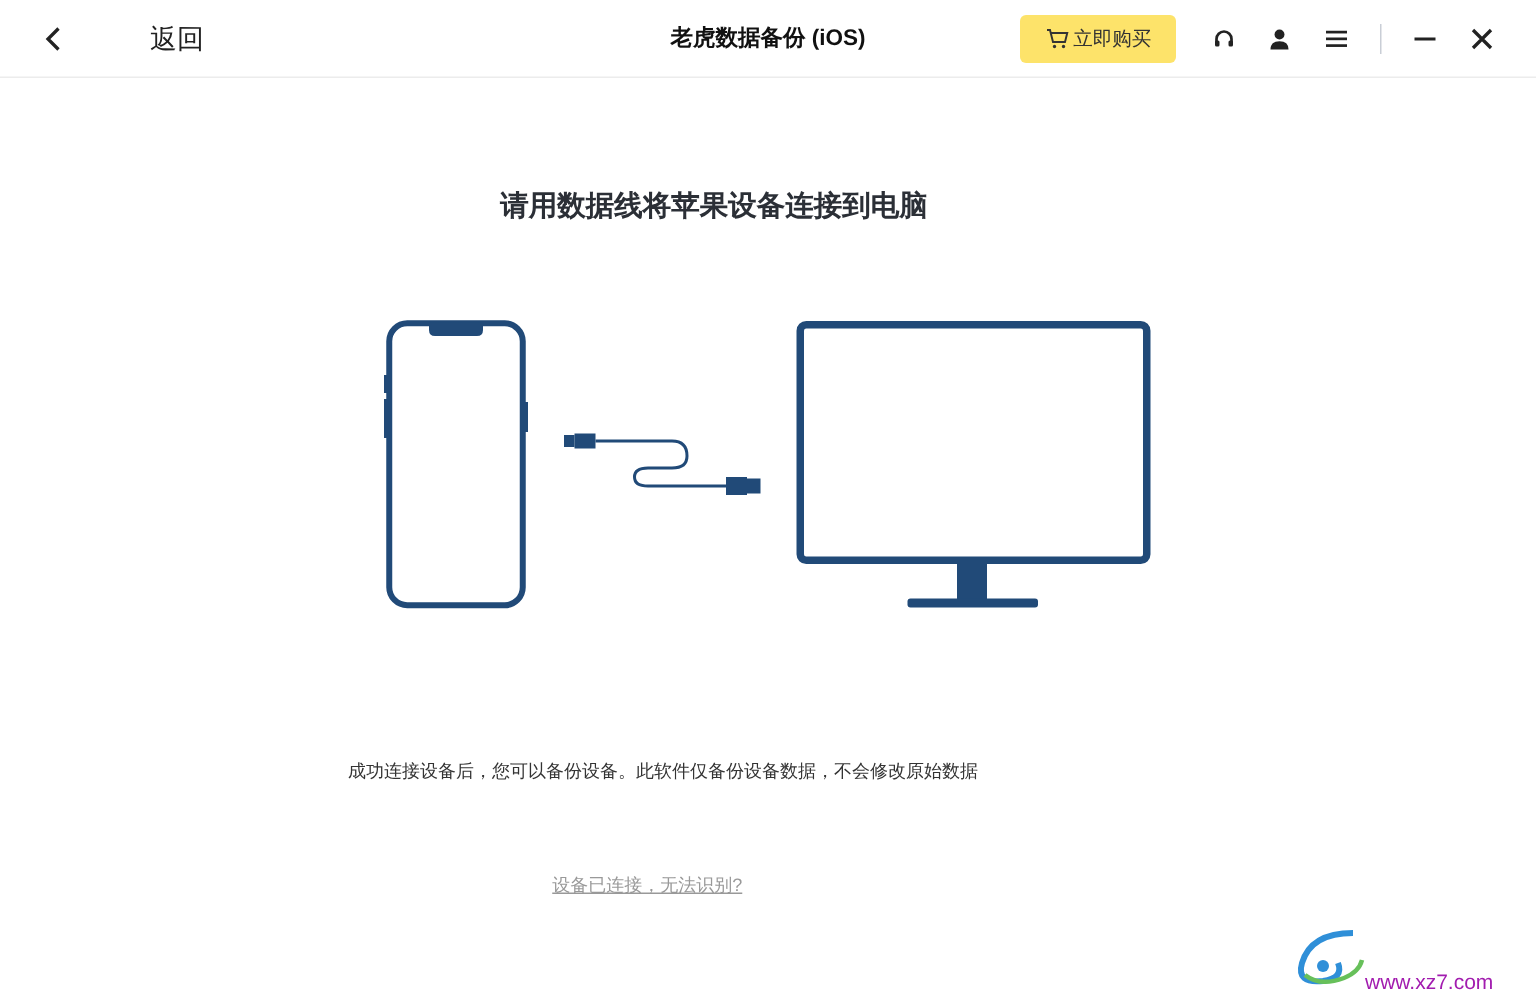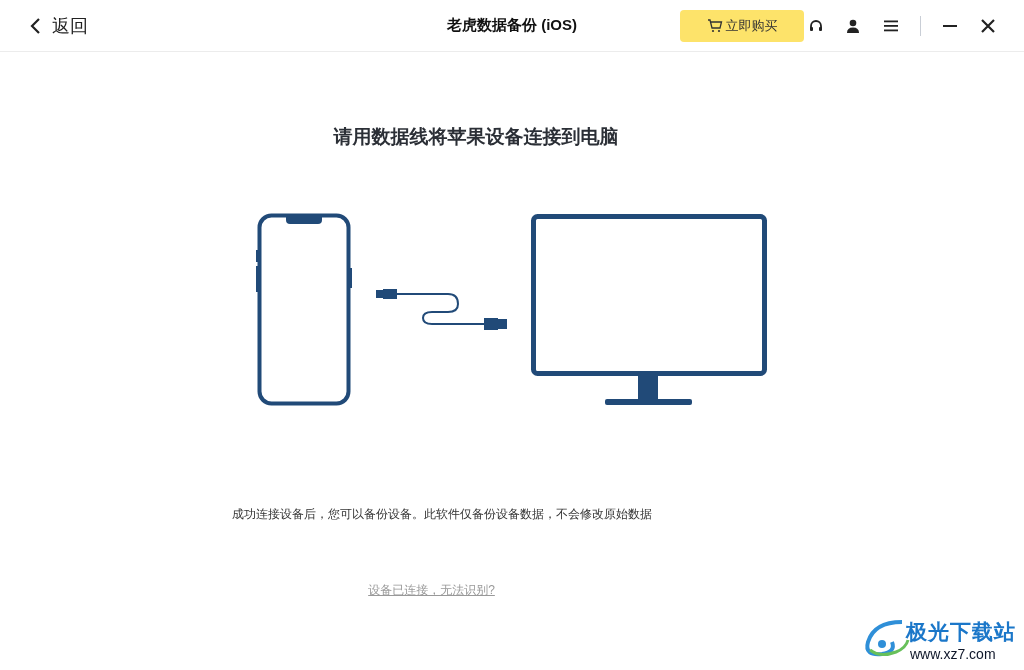--- a/index.html
+++ b/index.html
@@ -1,33 +1,33 @@
 <!DOCTYPE html>
 <html><head>
 <meta charset="utf-8">
 <style>
   html,body{margin:0;padding:0;}
   body{width:1024px;height:670px;background:#fff;font-family:"Liberation Sans","DejaVu Sans",sans-serif;position:relative;overflow:hidden;color:#222;}
   .titlebar{position:absolute;left:0;top:0;width:1024px;height:51px;border-bottom:1px solid #ececec;background:#fff;}
   .back{position:absolute;left:28px;top:14px;display:flex;align-items:center;cursor:pointer;}
   .back .chev{width:18px;height:20px;margin-right:6px;}
-  .back .label{font-size:18px;color:#222;}
+  .back .label{font-size:18px;color:#222;margin-left:48px;}
   .app-title{position:absolute;left:0;width:1024px;top:16px;text-align:center;font-size:15px;font-weight:bold;color:#111;pointer-events:none;}
-  .buy{position:absolute;left:680px;top:10px;width:124px;height:32px;background:#fde36a;border-radius:4px;display:flex;align-items:center;justify-content:center;font-size:13px;color:#333;cursor:pointer;}
+  .buy{position:absolute;left:680px;top:10px;width:104px;height:32px;background:#fde36a;border-radius:4px;display:flex;align-items:center;justify-content:center;font-size:13px;color:#333;cursor:pointer;}
   .buy svg{margin-right:3px;}
   .tb-icon{position:absolute;top:16px;width:20px;height:20px;display:flex;align-items:center;justify-content:center;cursor:pointer;}
   .sep{position:absolute;left:920px;top:16px;width:1px;height:20px;background:#c9ced6;}
   .headline{position:absolute;left:0;width:952px;top:124px;text-align:center;font-size:19px;font-weight:bold;color:#2b2f36;}
   .illus{position:absolute;left:250px;top:205px;}
   .note{position:absolute;left:0;width:884px;top:506px;text-align:center;font-size:12px;color:#333;}
   .help-link{position:absolute;left:0;width:863px;top:582px;text-align:center;font-size:12px;}
   .help-link span{color:#999;text-decoration:underline;cursor:pointer;}
   .wm{position:absolute;left:862px;top:614px;width:160px;height:50px;}
   .wm .t1{position:absolute;left:44px;top:4px;font-size:21px;font-weight:bold;color:#1b77c9;letter-spacing:1px;}
-  .wm .t2{position:absolute;left:48px;top:32px;font-size:14px;color:#0f172a;}
+  .wm .t2{position:absolute;left:48px;top:32px;font-size:14px;color:#a21caf;}
 </style>
 </head>
 <body>
 
 <div class="titlebar">
   <div class="back">
     <svg class="chev" viewBox="0 0 18 20">
         <path d="M11 3 L4 10 L11 17" fill="none" stroke="#222" stroke-width="2.2"></path>
       </svg>
     <span class="label">返回</span>
@@ -102,15 +102,14 @@
 <div class="help-link">
   <span>设备已连接，无法识别?</span>
 </div>
 
 <div class="wm">
   <svg width="50" height="50" viewBox="0 0 50 50" style="position:absolute;left:0;top:0">
     <path d="M40 8 Q12 8 6 28 Q2 42 20 40 Q34 38 30 28" fill="none" stroke="#2f8fd8" stroke-width="4"></path>
     <path d="M8 36 Q18 44 34 38 Q44 34 46 26" fill="none" stroke="#67c05a" stroke-width="3"></path>
     <circle cx="20" cy="30" r="4" fill="#2f8fd8"></circle>
   </svg>
-  <div class="t1">极光下载站</div>
   <div class="t2">www.xz7.com</div>
 </div>
 
 </body></html>

